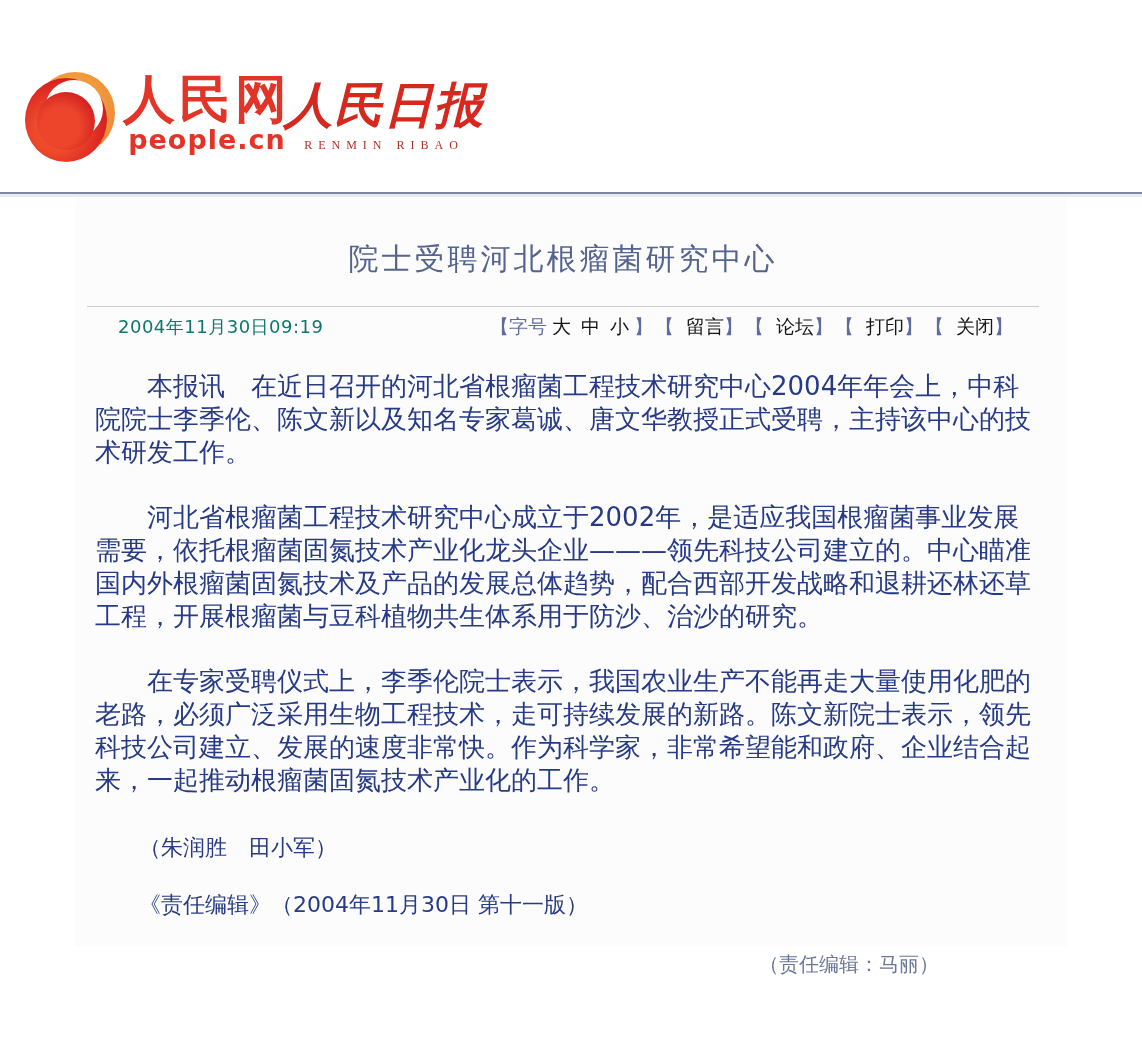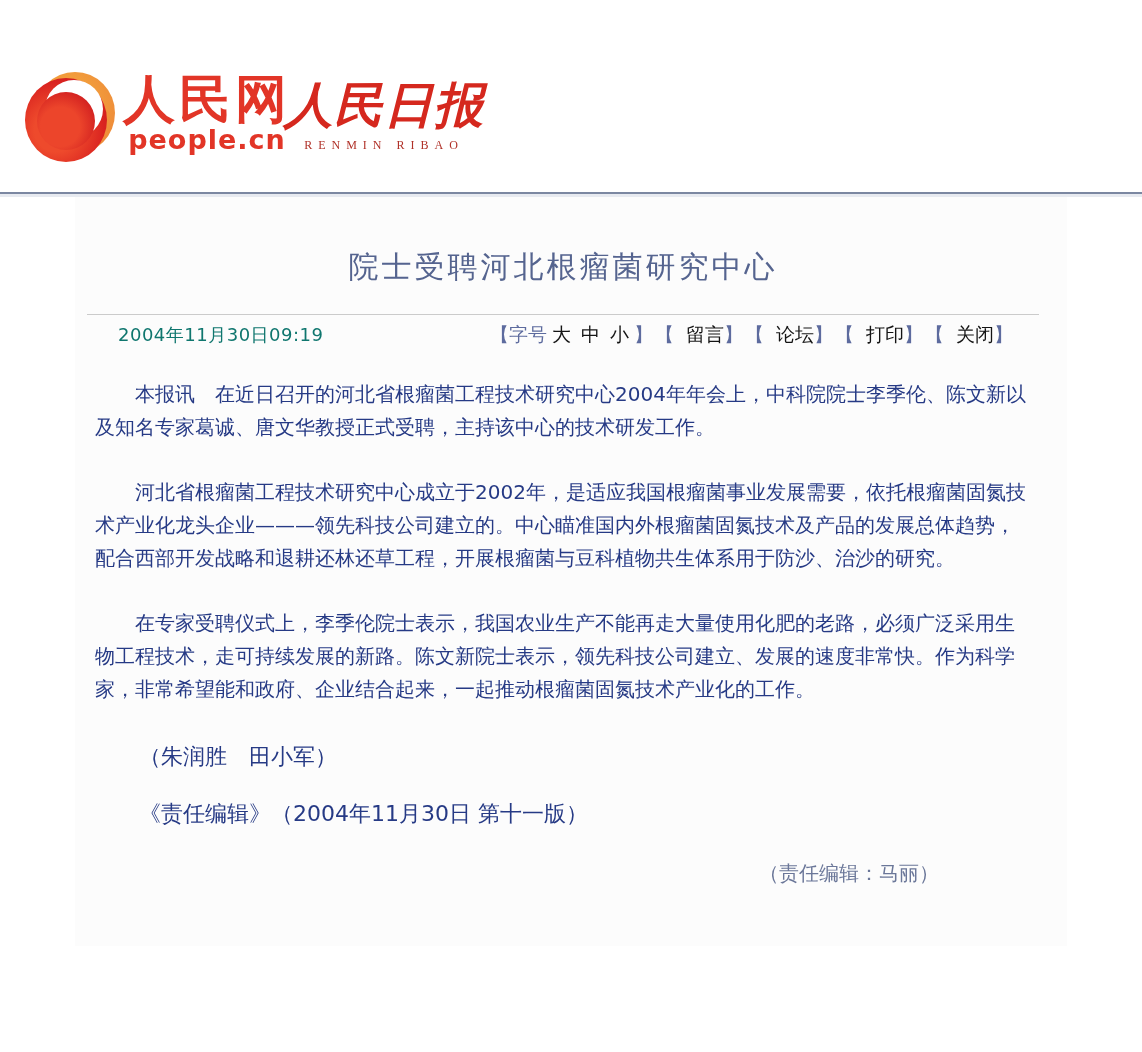--- a/index.html
+++ b/index.html
@@ -65,21 +65,21 @@
   }
   .logo-paper .en {
     font-size: 12px; color: #b03128; letter-spacing: 6px;
     margin-top: 4px; font-family: "Liberation Serif", serif;
   }
 
   
   .content-wrap {
     margin: 0 75px; height: 752px;
     background: #fcfcfc;
-    padding: 8px 28px 0 12px;
+    padding: 0 28px 0 12px;
   }
   .article-title {
     padding-top: 48px;
     text-align: center;
     font-family: "DejaVu Serif", "Liberation Serif", serif;
     font-size: 30px; letter-spacing: 3px;
     color: #55648f; line-height: 34px;
   }
   .meta-row {
     margin-top: 30px;
@@ -90,21 +90,21 @@
   .pub-date {
     padding-left: 31px;
     font-size: 18px; color: #0f766e; letter-spacing: 0.5px;
   }
   .toolbar { padding-right: 26px; font-size: 19px; white-space: nowrap; }
   .toolbar .bracket, .toolbar .fs-label { color: #5d6b9e; }
   .toolbar .tb-label { color: #141414; cursor: pointer; margin-left: 12px; }
   .toolbar .tb-item { margin-left: 2px; cursor: pointer; }
   .toolbar .fs-opt { color: #141414; margin: 0 5px; cursor: pointer; }
 
-  .article-body { font-size: 20px; line-height: 33px; color: #263a85; }
+  .article-body { font-size: 26px; line-height: 33px; color: #263a85; }
   .article-body p { margin: 32px 8px 0; text-indent: 2em; }
   .article-body p:first-child { margin-top: 22px; }
 
   .byline  { margin: 34px 8px 0; text-indent: 2em; font-size: 22px; line-height: 33px; color: #263a85; }
   .source  { margin: 24px 8px 0; text-indent: 2em; font-size: 22px; line-height: 33px; color: #263a85; }
   .editor  {
     margin: 28px 0 0; text-align: right; padding-right: 100px;
     font-size: 20px; line-height: 30px; color: #6b7799;
   }
 </style>

